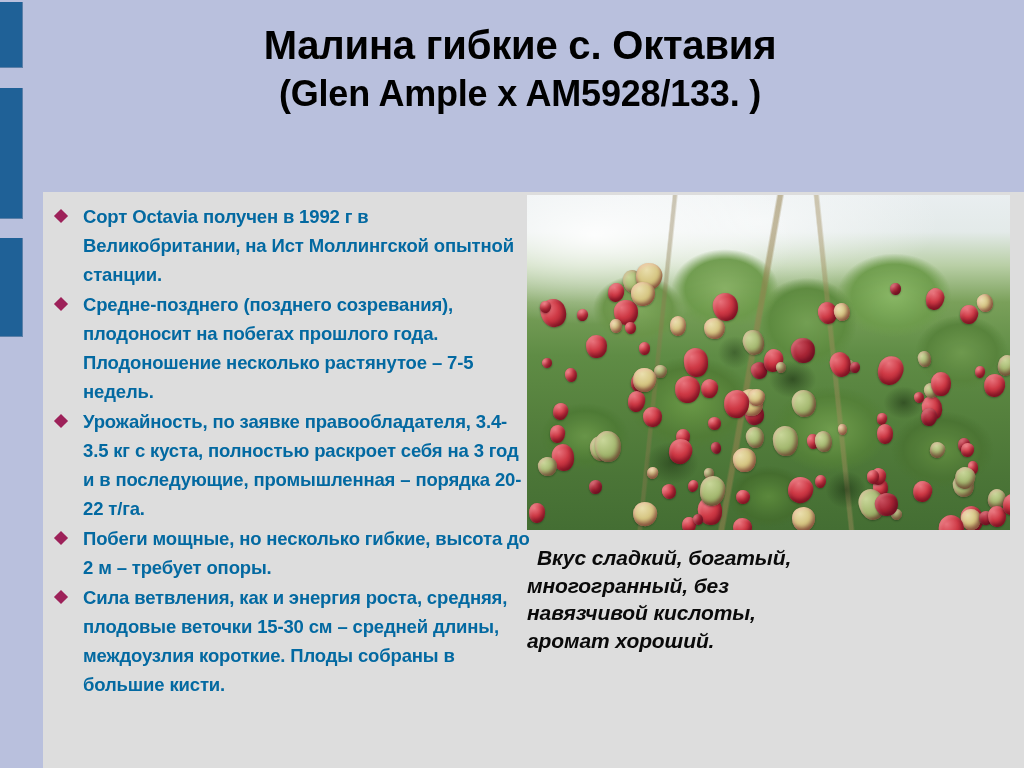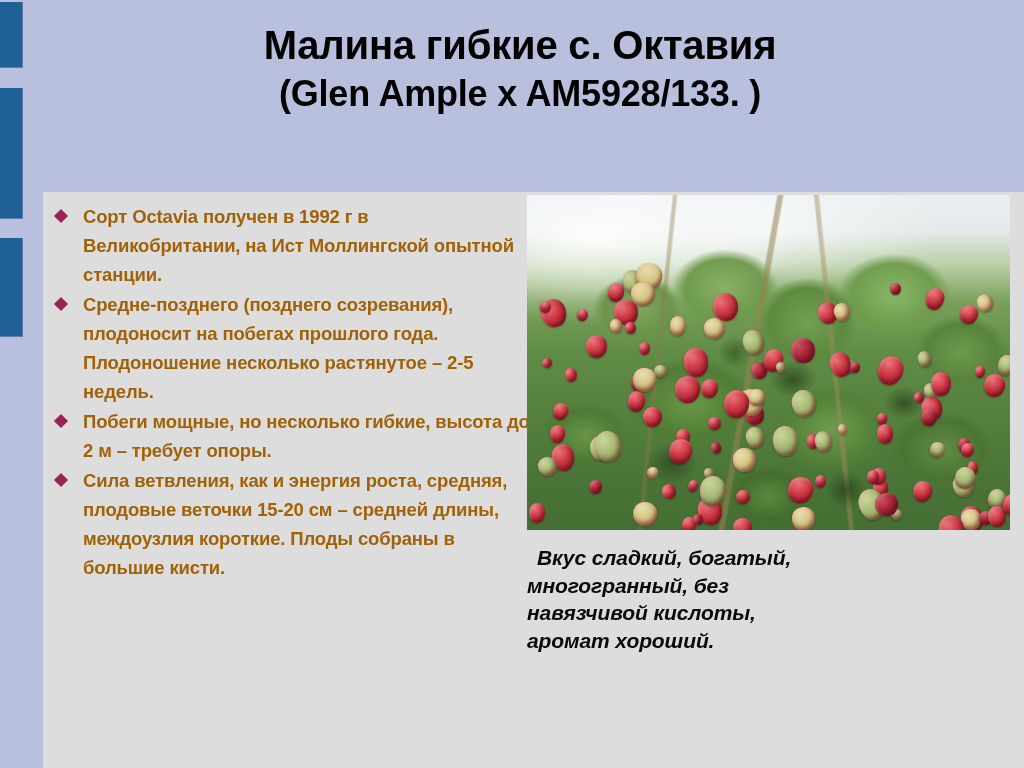--- a/index.html
+++ b/index.html
@@ -72,21 +72,21 @@
     left: 5px;
     top: 10px;
     width: 482px;
   }
   .bullet-item {
     position: relative;
     padding-left: 35px;
     margin-bottom: 1px;
     font-size: 18.5px;
     font-weight: bold;
-    color: #a16207;
+    color: #0369a1;
     line-height: 29px;
     letter-spacing: -0.15px;
   }
   .bullet-mark {
     position: absolute;
     left: 8px;
     top: 9px;
     width: 10px;
     height: 10px;
     background: #9d2159;
@@ -200,29 +200,33 @@
 
   <div id="content-panel">
 
     <div id="bullet-list">
       <div class="bullet-item">
         <span class="bullet-mark"></span>
         <span class="bullet-text">Сорт Octavia получен в 1992 г в Великобритании, на Ист Моллингской опытной станции.</span>
       </div>
       <div class="bullet-item">
         <span class="bullet-mark"></span>
-        <span class="bullet-text">Средне-позднего (позднего созревания), плодоносит на побегах прошлого года. Плодоношение несколько растянутое – 2-5 недель.</span>
+        <span class="bullet-text">Средне-позднего (позднего созревания), плодоносит на побегах прошлого года. Плодоношение несколько растянутое – 7-5 недель.</span>
+      </div>
+      <div class="bullet-item">
+        <span class="bullet-mark"></span>
+        <span class="bullet-text">Урожайность, по заявке правообладателя, 3.4-3.5 кг с куста, полностью раскроет себя на 3 год и в последующие, промышленная – порядка 20-22 т/га.</span>
       </div>
       <div class="bullet-item">
         <span class="bullet-mark"></span>
         <span class="bullet-text">Побеги мощные, но несколько гибкие, высота до 2 м – требует опоры.</span>
       </div>
       <div class="bullet-item">
         <span class="bullet-mark"></span>
-        <span class="bullet-text">Сила ветвления, как и энергия роста, средняя, плодовые веточки 15-20 см – средней длины, междоузлия короткие. Плоды собраны в большие кисти.</span>
+        <span class="bullet-text">Сила ветвления, как и энергия роста, средняя, плодовые веточки 15-30 см – средней длины, междоузлия короткие. Плоды собраны в большие кисти.</span>
       </div>
     </div>
 
     <div id="photo-frame">
       <div id="photo">
         <div class="leafy"></div>
         <div class="canes"></div>
         <div class="shade"></div>
         <div id="berries">
             <div class="berry pale" style="left: 36.6131%; top: 36.8227%; width: 21.0873px; height: 21.1364px; transform: rotate(-2.5643deg);"></div>

